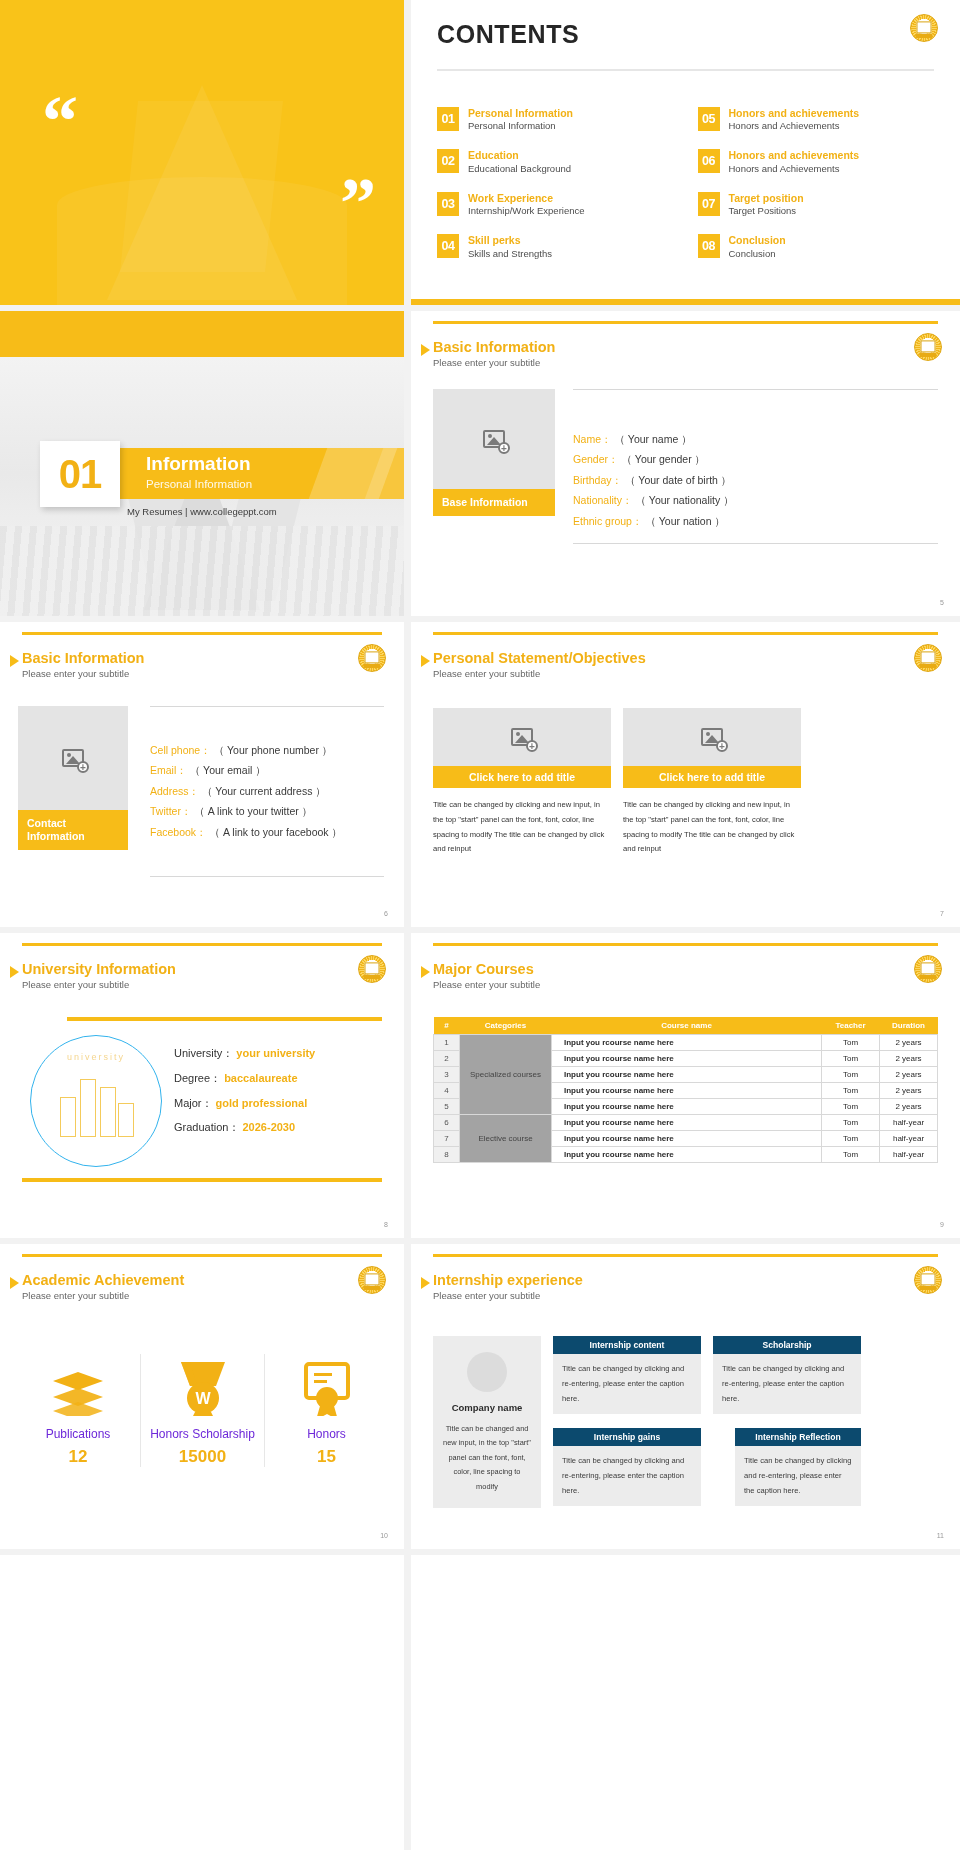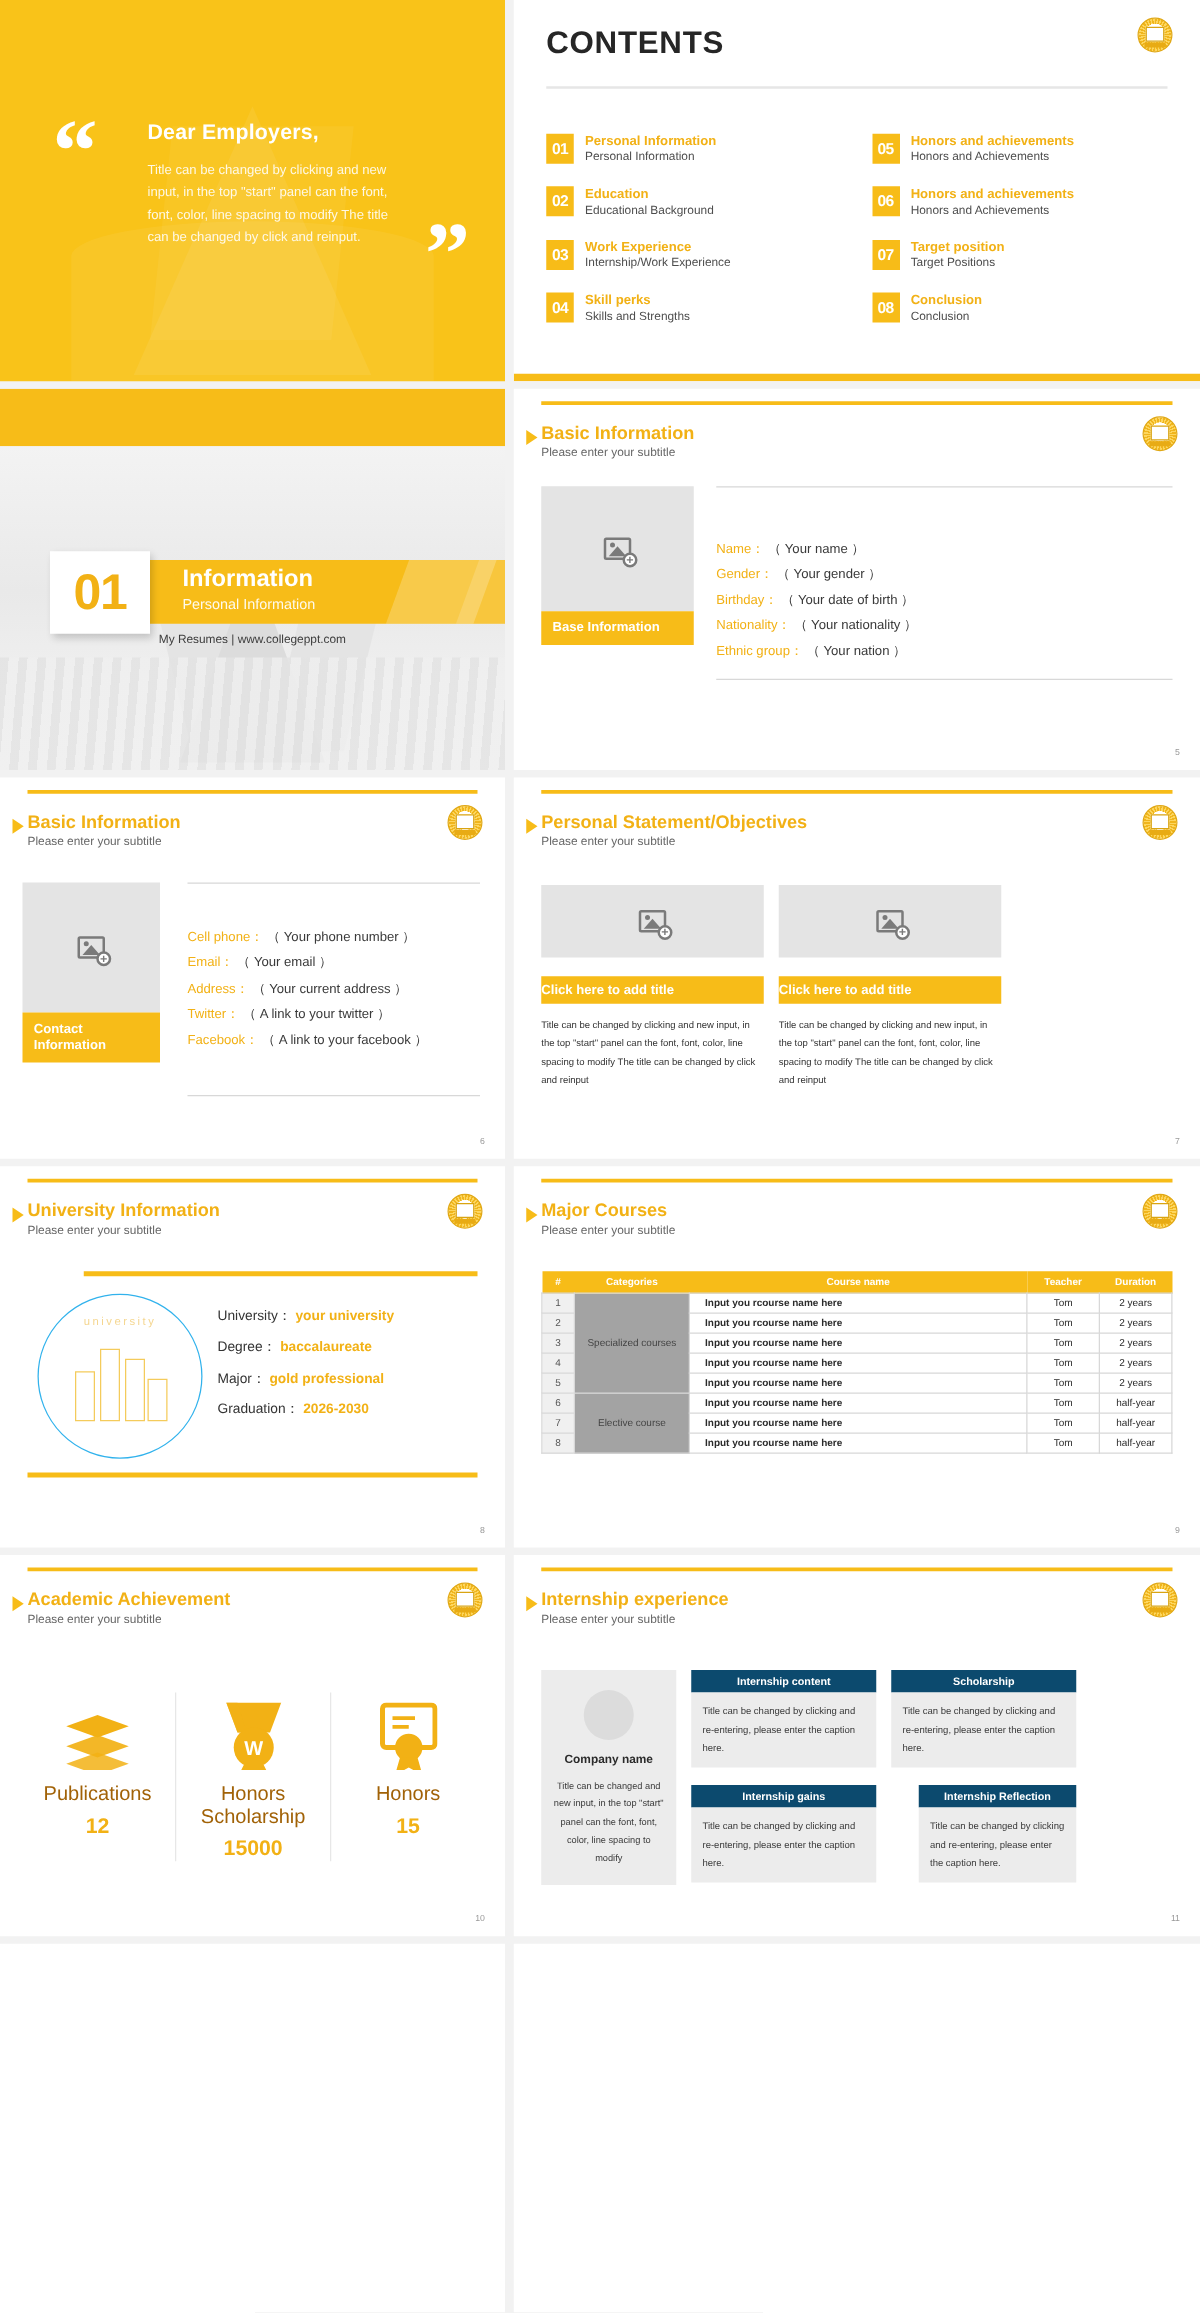--- a/index.html
+++ b/index.html
@@ -202,21 +202,21 @@
   .yellow-tag {
     background:#f7bc18; color:#fff; font-size:10.5px; font-weight:bold;
     padding:7px 9px; line-height:1.25;
   }
 
   
   .ps-card { position:absolute; width:178px; }
   .ps-card .imgph { height:58px; }
   .ps-card .cap {
     background:#f7bc18; color:#fff; font-size:10.5px; font-weight:bold;
-    text-align:left; padding:5px 0;margin-top:15px;
+    text-align:center; padding:5px 0;
   }
   .ps-card .para {
     margin-top:10px; color:#333; font-size:7.6px; line-height:1.95;
   }
 
   
   .uni-wrap { position:absolute; left:22px; top:84px; width:360px; height:165px; }
   .uni-wrap .ytop { position:absolute; left:45px; right:0; top:0; height:4px; background:#f7bc18; }
   .uni-wrap .ybot { position:absolute; left:0; right:0; bottom:0; height:4px; background:#f7bc18; }
   .uni-seal {
@@ -261,21 +261,21 @@
   table.courses td.dur { width:58px; text-align:center; }
 
   
   .ach-grid {
     position:absolute; left:16px; right:16px; top:110px;
     display:grid; grid-template-columns:repeat(3,1fr);
   }
   .ach-cell { text-align:center; padding:0 6px; }
   .ach-cell + .ach-cell { border-left:1px solid #e7e7e7; }
   .ach-ico { height:62px; display:flex; align-items:flex-end; justify-content:center; }
-  .ach-label { font-size:16px; color:#a16207; margin-top:11px; }
+  .ach-label { font-size:12px; color:#6d28d9; margin-top:11px; }
   .ach-val { font-size:17px; color:#f2b115; font-weight:bold; margin-top:6px; }
 
   
   .int-left {
     position:absolute; left:22px; top:92px; width:108px; height:172px; background:#ececec;
   }
   .int-left .avatar {
     position:absolute; left:50%; top:16px; transform:translateX(-50%);
     width:40px; height:40px; border-radius:50%; background:#dcdcdc;
   }
@@ -300,24 +300,20 @@
 <body>
 
 <div class="sheet">
 
   <div class="slide col-l rowA cover">
     <div class="bg-shape"></div>
     <div class="bg-shape3"></div>
     <div class="bg-shape2"></div>
     <div class="quote-open">“</div>
     <div class="quote-close">”</div>
-    <div class="cover-body">
-      <div class="cover-title">Dear Employers,</div>
-      <div class="cover-text">Title can be changed by clicking and new input, in the top "start" panel can the font, font, color, line spacing to modify The title can be changed by click and reinput.</div>
-    </div>
   </div>
 
   <div class="slide col-r rowA">
     <div class="contents-pad">
       <div class="contents-title">CONTENTS</div>
       <div class="hr-light"></div>
       <div class="toc-grid" id="toc-grid">
           <div class="toc-item">
             <div class="toc-num">01</div>
             <div>

